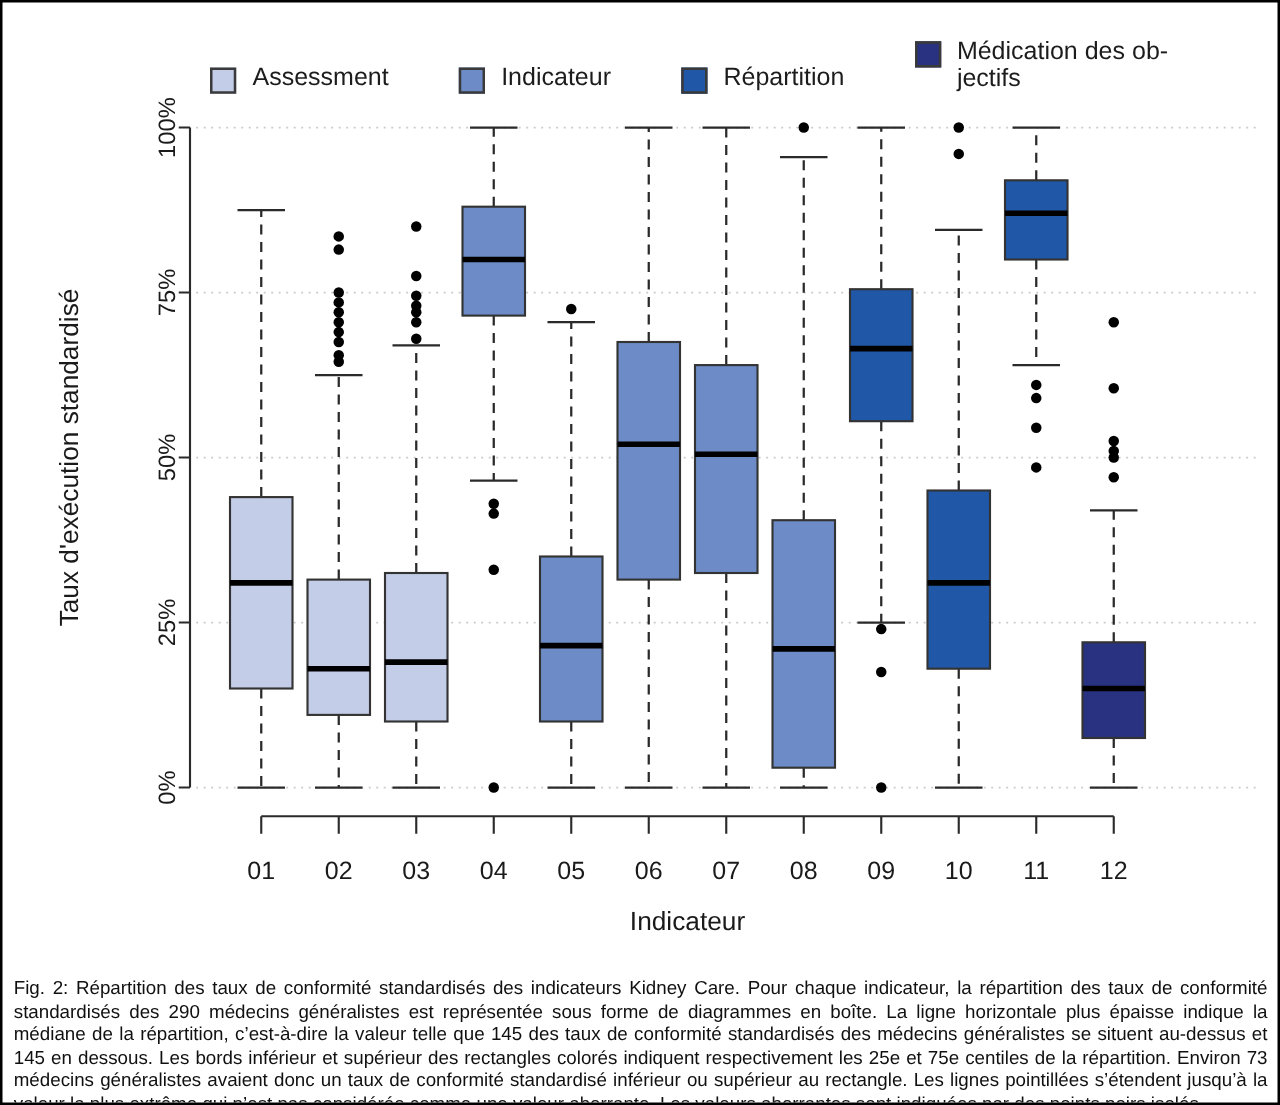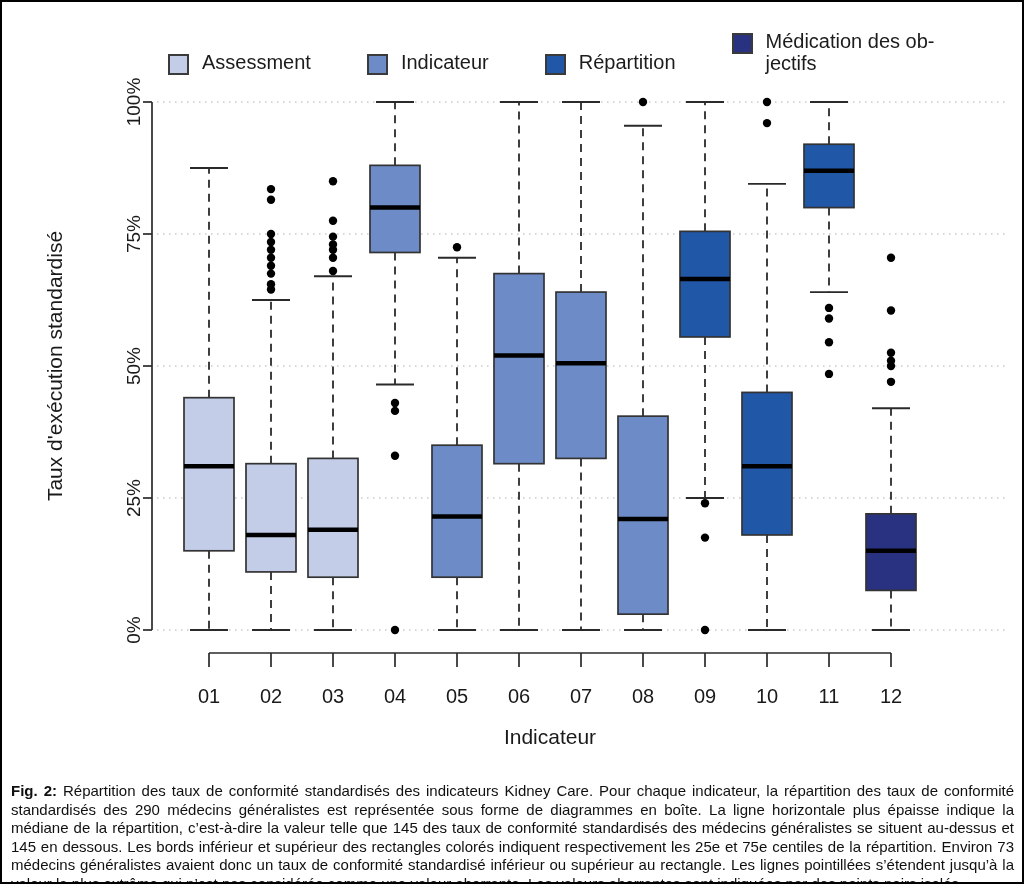--- a/index.html
+++ b/index.html
@@ -23,21 +23,21 @@
   .boxrect{stroke:#333;stroke-width:1.7;}
   .medline{stroke:#000;stroke-width:4.5;}
   .ytick{font-size:19px;}
   .xtick{font-size:20px;}
   .axtitle{font-size:21px;}
   
   .caption{
     position:absolute;left:9px;right:8px;top:765px;
     font-size:15px;line-height:18.6px;text-align:justify;color:#101010;
   }
-  .caption b{font-weight:bold;}
+  .caption b{font-weight:normal;}
 </style>
 </head>
 <body>
 
 <svg id="chart-svg" width="1024" height="760" viewBox="0 0 1024 760">
     <line x1="155" y1="628" x2="1006" y2="628" class="grid"></line>
     <line x1="155" y1="496" x2="1006" y2="496" class="grid"></line>
     <line x1="155" y1="364" x2="1006" y2="364" class="grid"></line>
     <line x1="155" y1="232" x2="1006" y2="232" class="grid"></line>
     <line x1="155" y1="100" x2="1006" y2="100" class="grid"></line>

